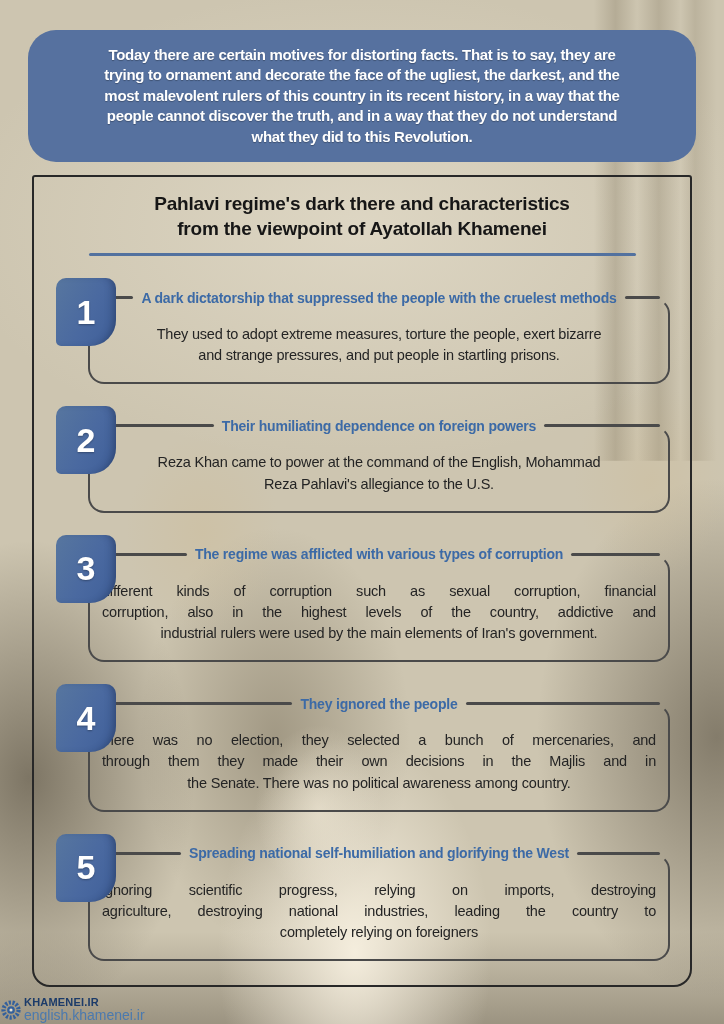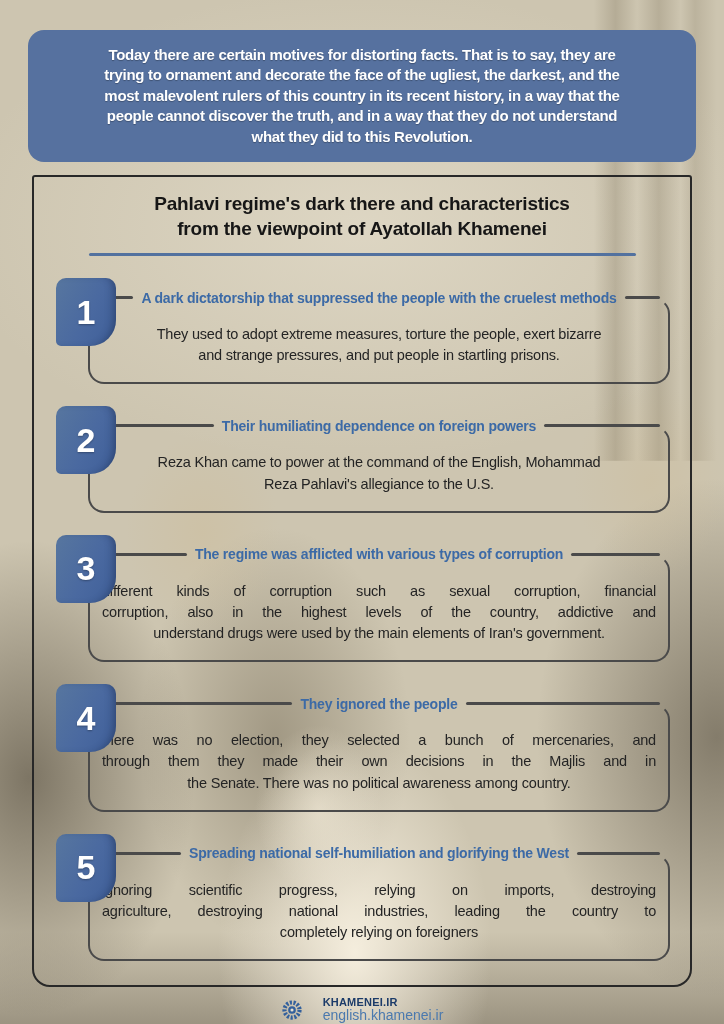--- a/index.html
+++ b/index.html
@@ -36,21 +36,21 @@
       #cdc5b0;
     background-size: 100% 45%, 100% 100%, 100% 100%, 100% 100%, 100% 100%, 100% 100%, 100% 100%, 100% 100%, 100% 100%, 100% 100%;
     background-position: top, 0 0, 0 0, 0 0, 0 0, 0 0, 0 0, 0 0, 0 0, 0 0;
   }
   .content { position: relative; z-index: 1; }
 
   
   .banner {
     margin: 30px 28px 0;
     background: #56719f;
-    border-radius: 16px;
+    border-radius: 28px;
     padding: 15px 14px;
     color: #ffffff;
     font-weight: bold;
     font-size: 15px;
     line-height: 1.36;
     letter-spacing: -0.3px;
     text-align: center;
     white-space: pre-line;
     text-shadow: 0 1px 1px rgba(0,0,0,0.28);
   }
@@ -128,22 +128,21 @@
     letter-spacing: -0.2px;
   }
   .bodyline { text-align: center; }
   .bodyline.stretch { text-align: justify; text-align-last: justify; }
 
   
   .footer {
     margin-top: 9px;
     display: flex;
     align-items: center;
-    justify-content: center;
-    gap: 20px;
+    gap: 2px;
   }
   .logo-icon { width: 22px; height: 22px; display: block; }
   .footer-text { display: flex; flex-direction: column; line-height: 1.1; }
   .brand { font-weight: bold; font-size: 11px; color: #1c3b69; letter-spacing: 0.2px; }
   .site { font-size: 14px; color: #4b79ae; font-weight: normal; }
 </style>
 </head>
 <body>
 
 <div class="photo-bg"></div>
@@ -196,21 +195,21 @@
       <div class="num-box">3</div>
       <div class="item-frame">
         <div class="heading-row">
           <span class="hline"></span>
           <span class="item-heading">The regime was afflicted with various types of corruption</span>
           <span class="hline"></span>
         </div>
         <div class="item-body">
             <div class="bodyline stretch">different kinds of corruption such as sexual corruption, financial</div>
             <div class="bodyline stretch">corruption, also in the highest levels of the country, addictive and</div>
-            <div class="bodyline">understand drugs were used by the main elements of Iran's government.</div>
+            <div class="bodyline">industrial rulers were used by the main elements of Iran's government.</div>
           </div>
       </div>
     </section>
 
     <section class="item">
       <div class="num-box">4</div>
       <div class="item-frame">
         <div class="heading-row">
           <span class="hline"></span>
           <span class="item-heading">They ignored the people</span>

